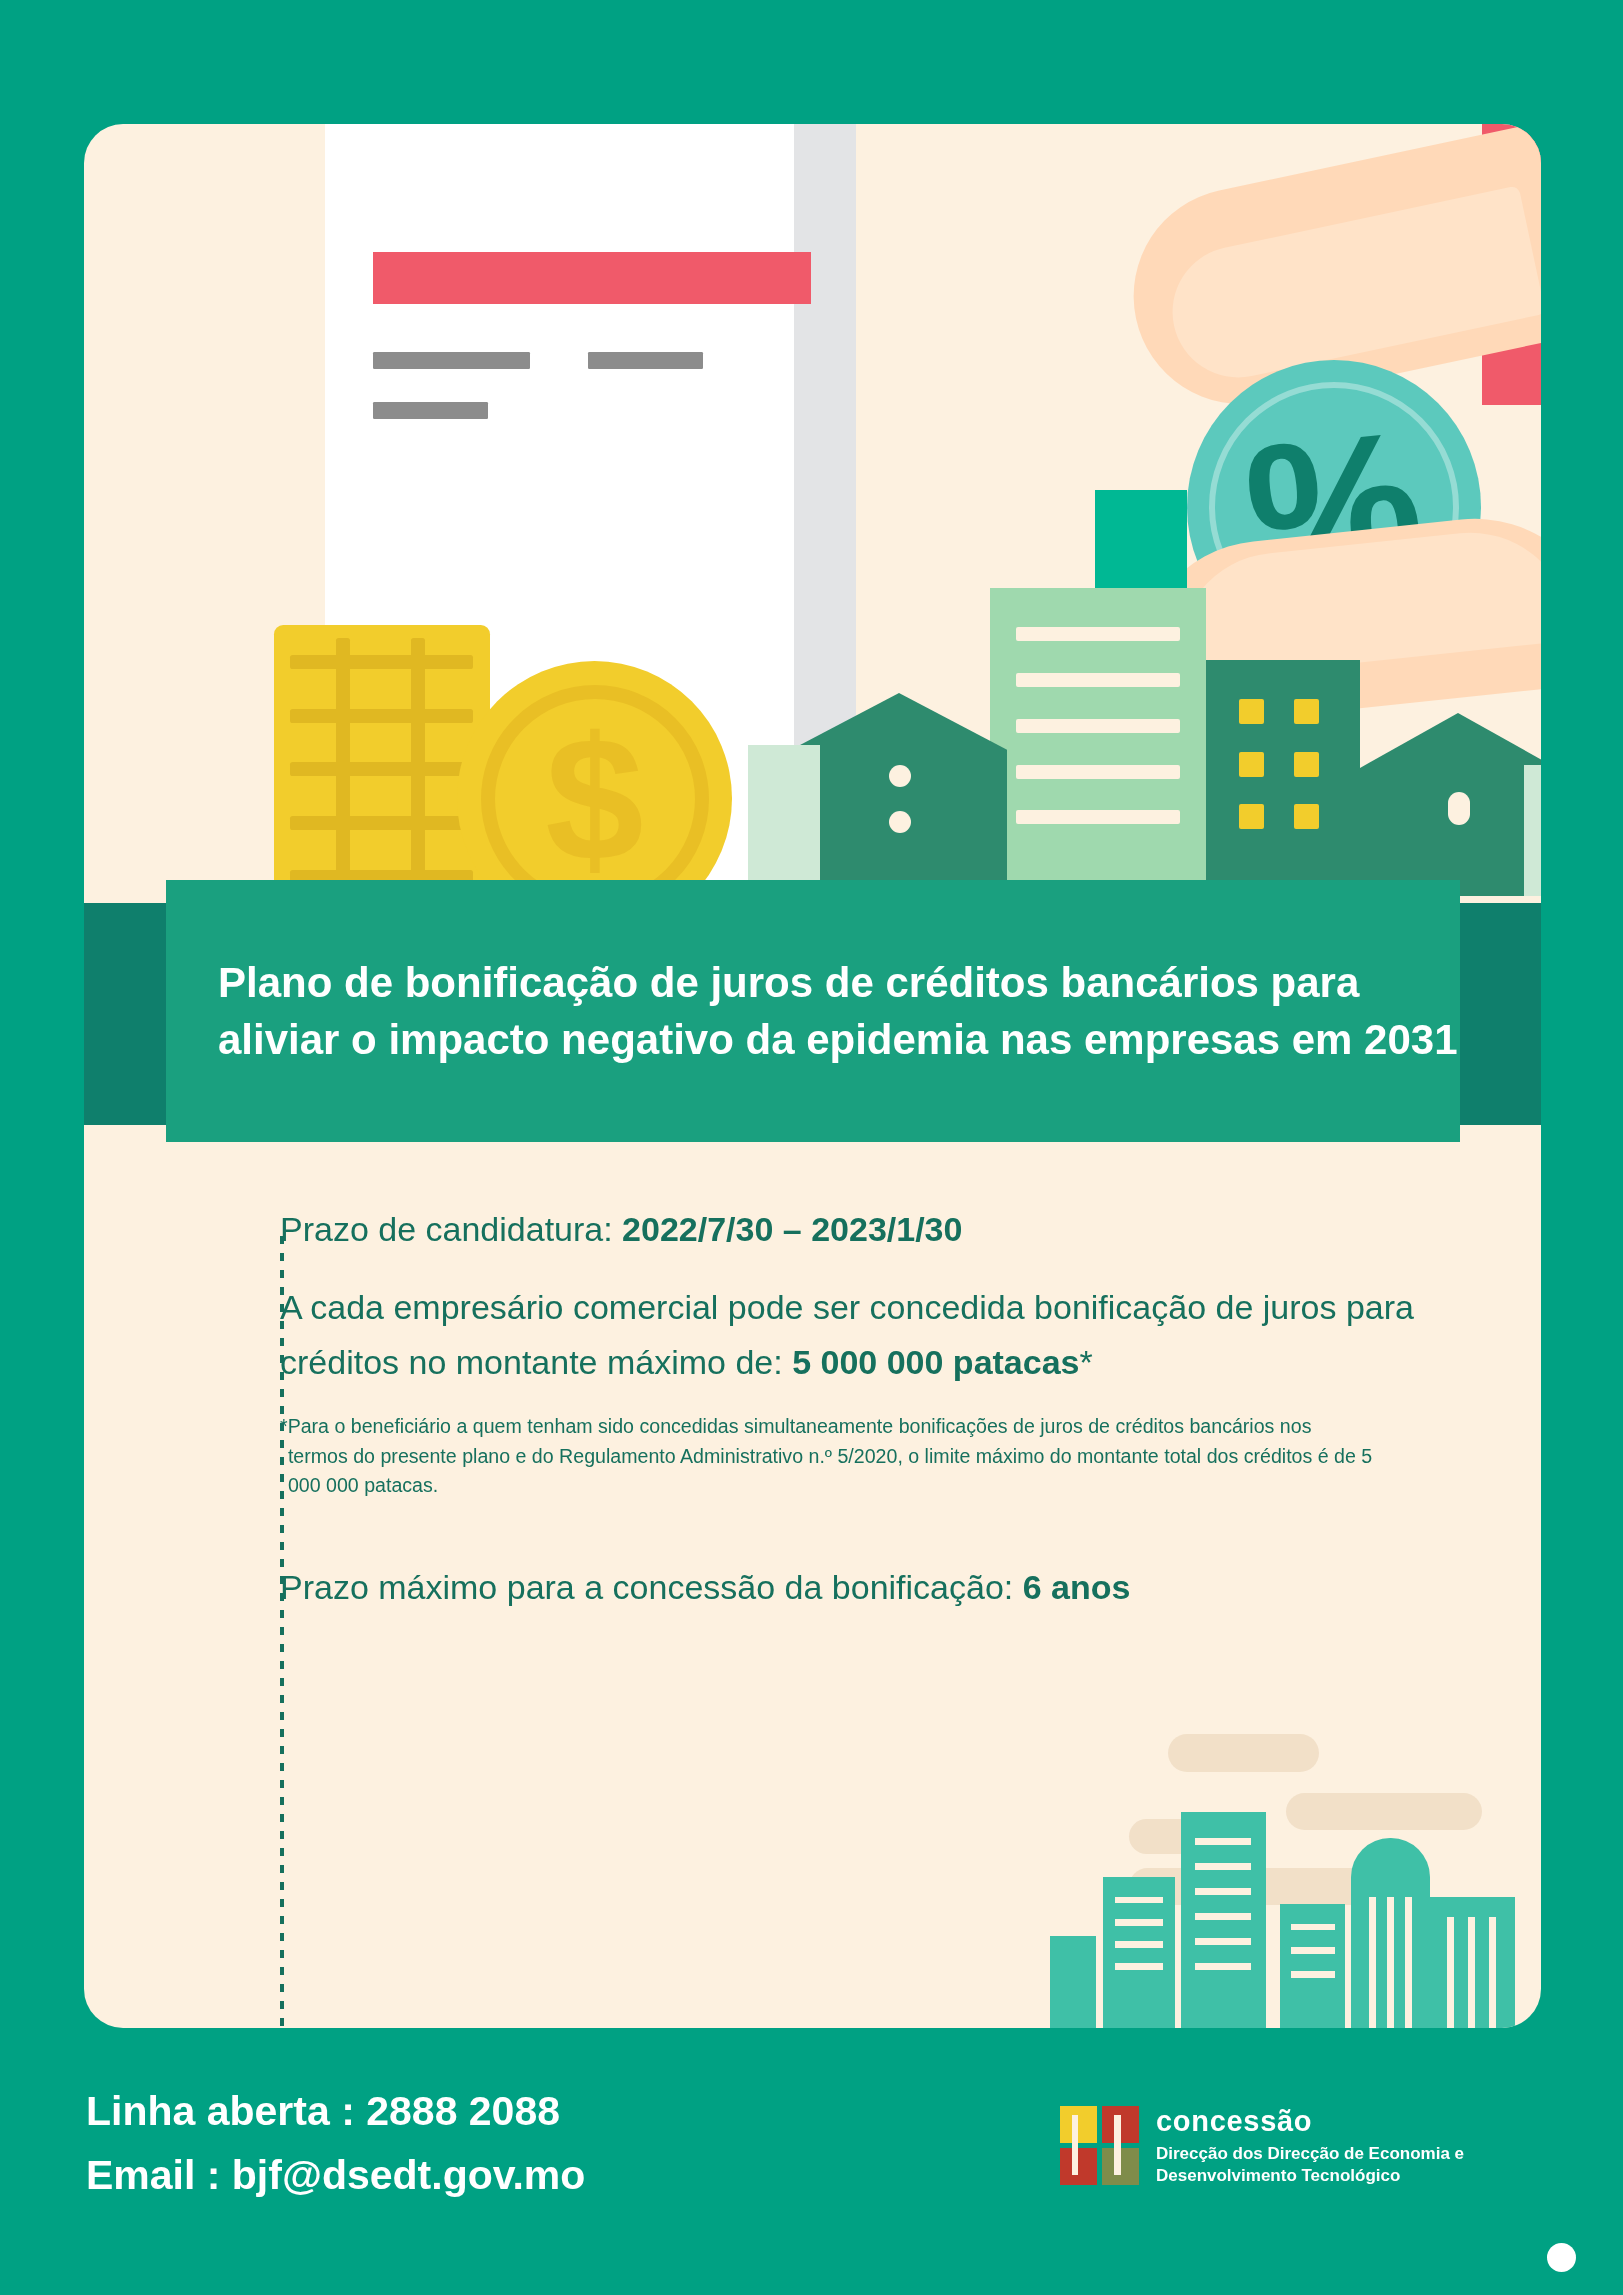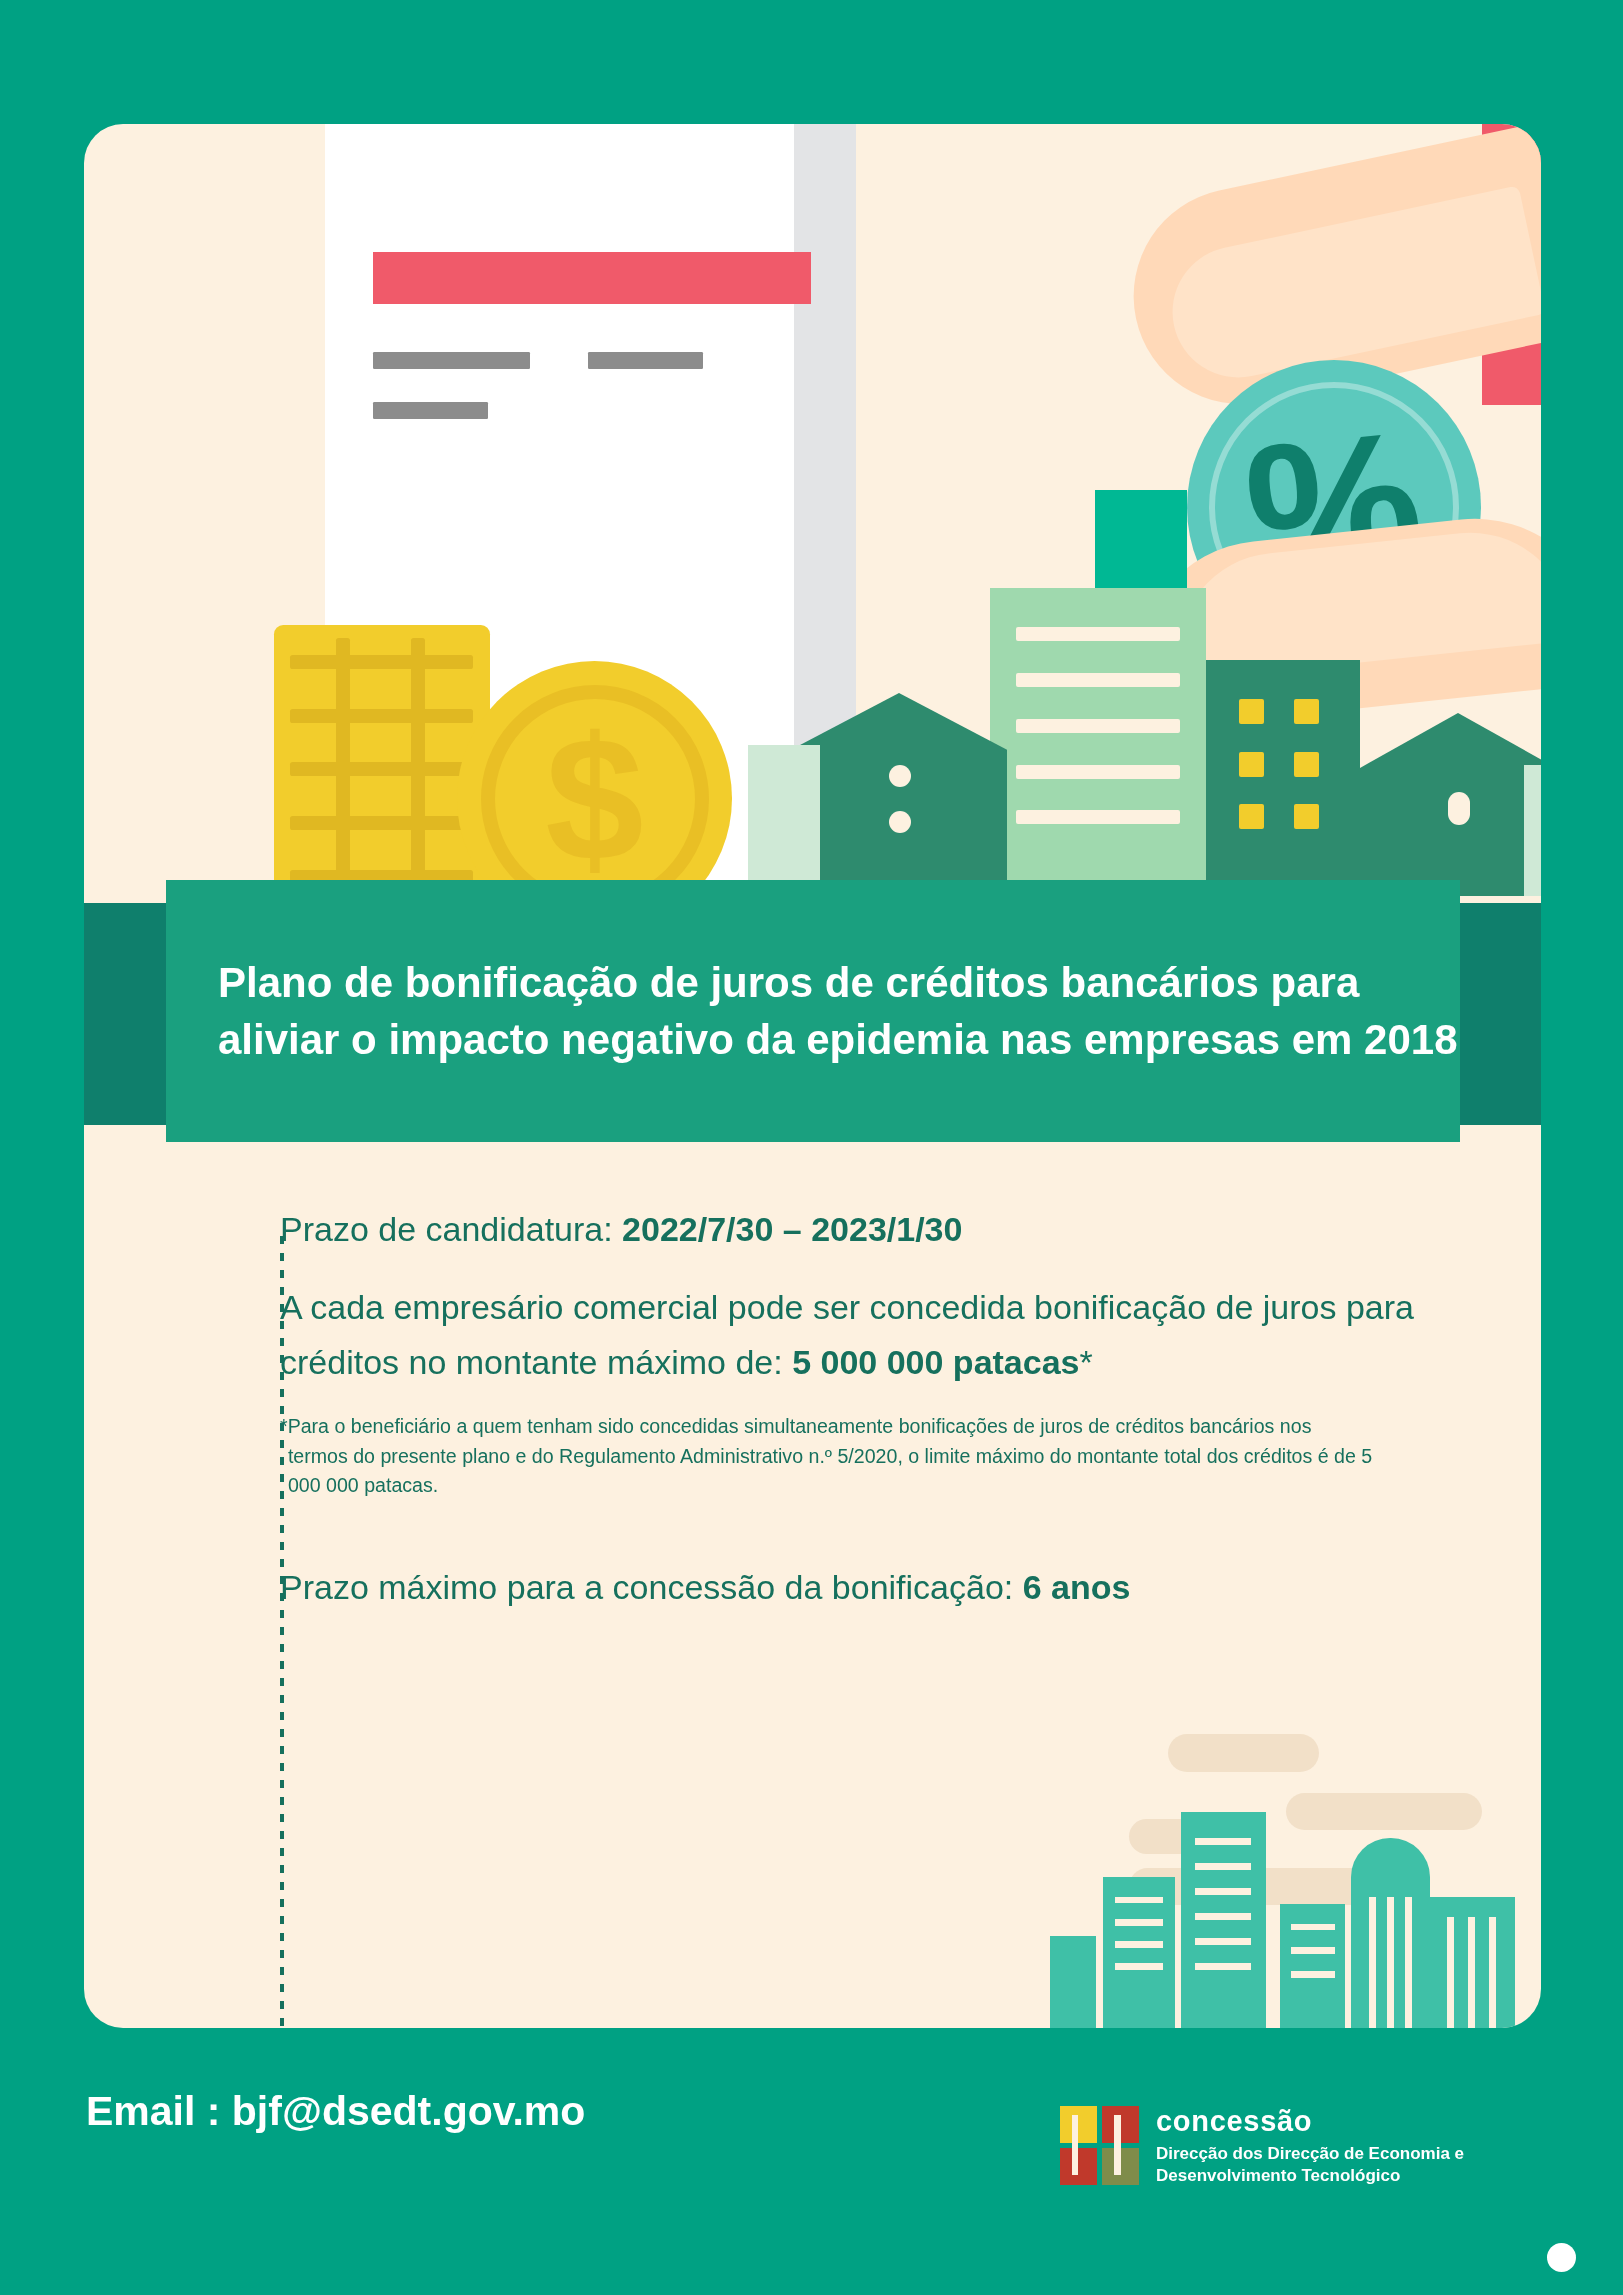--- a/index.html
+++ b/index.html
@@ -388,21 +388,21 @@
       <span class="slot" style="left:137px; top:13px; width:14.4px; height:296px;"></span>
     </div>
     <div class="gold-coin"></div>
     <div class="dollar-sign">$</div>
   </div>
 
   <div class="ribbon-wrap">
     <div class="ribbon-tail left"></div>
     <div class="ribbon-tail right"></div>
     <div class="ribbon-main">
-      <div class="ribbon-title">Plano de bonificação de juros de créditos bancários para aliviar o impacto negativo da epidemia nas empresas em 2018</div>
+      <div class="ribbon-title">Plano de bonificação de juros de créditos bancários para aliviar o impacto negativo da epidemia nas empresas em 2031</div>
     </div>
   </div>
 
   <div class="dotline"></div>
 
   <div class="deco-sky">
     <span class="deco-cloud" style="right:222px; top:19.6px;  width:151px; height:38px;"></span>
     <span class="deco-cloud" style="right:59px;  top:79px; width:196px; height:37px;"></span>
     <span class="deco-cloud" style="right:281px; top:105px; width:131px; height:35px;"></span>
     <span class="deco-cloud" style="right:137px; top:154px; width:275px; height:37px;"></span>
@@ -453,20 +453,23 @@
 
     <div class="line-4">
       <span>Prazo máximo para a concessão da bonificação: </span><b>6 anos</b>
     </div>
   </div>
 </div>
 
 <div class="footer">
   <div class="contact">
     <div>
+      <span>Linha aberta</span><span> : </span><span>2888 2088</span>
+    </div>
+    <div>
       <span>Email</span><span> : </span><span>bjf@dsedt.gov.mo</span>
     </div>
   </div>
 
   <div class="logo-block">
     <div class="logo-mark">
       <span class="lm" style="left:0;   top:0;   width:37px; height:37px; background:#f2cd2c;"></span>
       <span class="lm" style="left:42px; top:0;  width:37px; height:37px; background:#c0392b;"></span>
       <span class="lm" style="left:0;   top:42px; width:37px; height:37px; background:#c0392b;"></span>
       <span class="lm" style="left:42px; top:42px; width:37px; height:37px; background:#7f8c4a;"></span>

